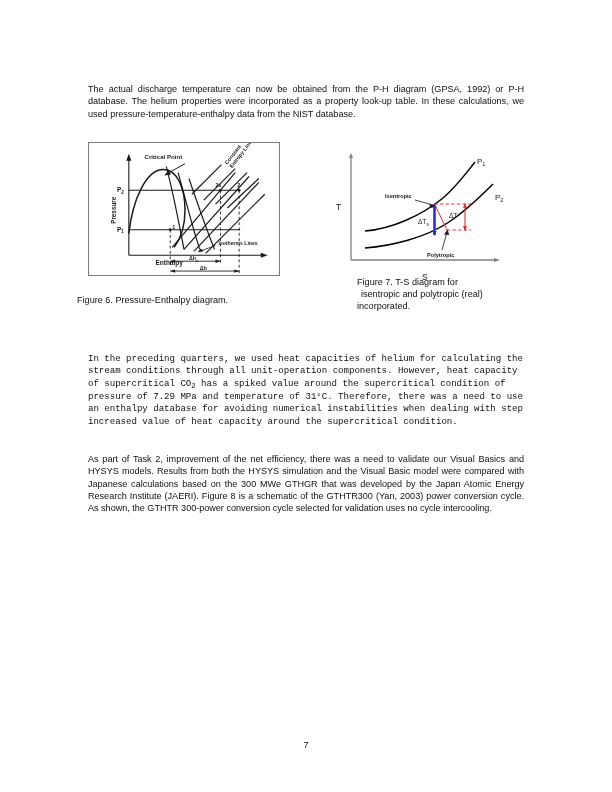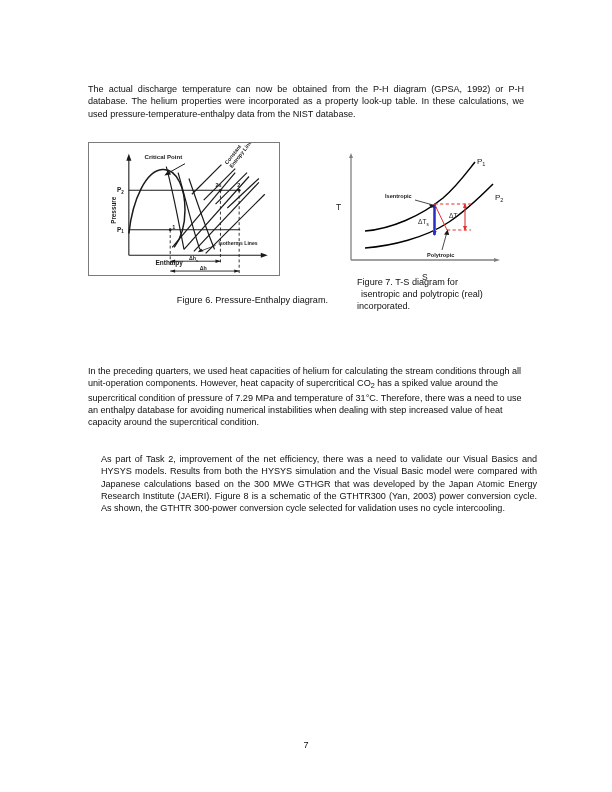--- a/index.html
+++ b/index.html
@@ -22,33 +22,33 @@
     position: absolute;
     font-size: 9.1px;
     line-height: 12.2px;
     text-align: justify;
     color: #101010;
     letter-spacing: -0.02px;
   }
   .para.nojust { text-align: left; }
 
   #para-intro  { left: 88px;  top: 74px;  width: 436px; }
-  #para-heat   { left: 88px;  top: 356px; width: 436px; }
-  #para-task2  { left: 88px;  top: 444px; width: 436px; margin-left: 13px; }
+  #para-heat   { left: 88px;  top: 344px; width: 436px; font-family: Liberation Mono, monospace; }
+  #para-task2  { left: 88px;  top: 444px; width: 436px; }
 
   sub { font-size: 7.2px; vertical-align: -0.22em; }
 
   
   .caption {
     position: absolute;
     font-size: 9.1px;
     line-height: 12.2px;
     color: #101010;
   }
-  #caption-fig6 { left: 88px;  top: 294px; width: 240px; text-align: right; }
+  #caption-fig6 { left: 77px;  top: 294px; width: 240px; }
   #caption-fig7 { left: 357px; top: 276px; width: 170px; }
   #caption-fig7 .ind { display: block; padding-left: 4px; }
 
   
   #page-number {
     position: absolute;
     left: 0;
     top: 740px;
     width: 612px;
     text-align: center;

